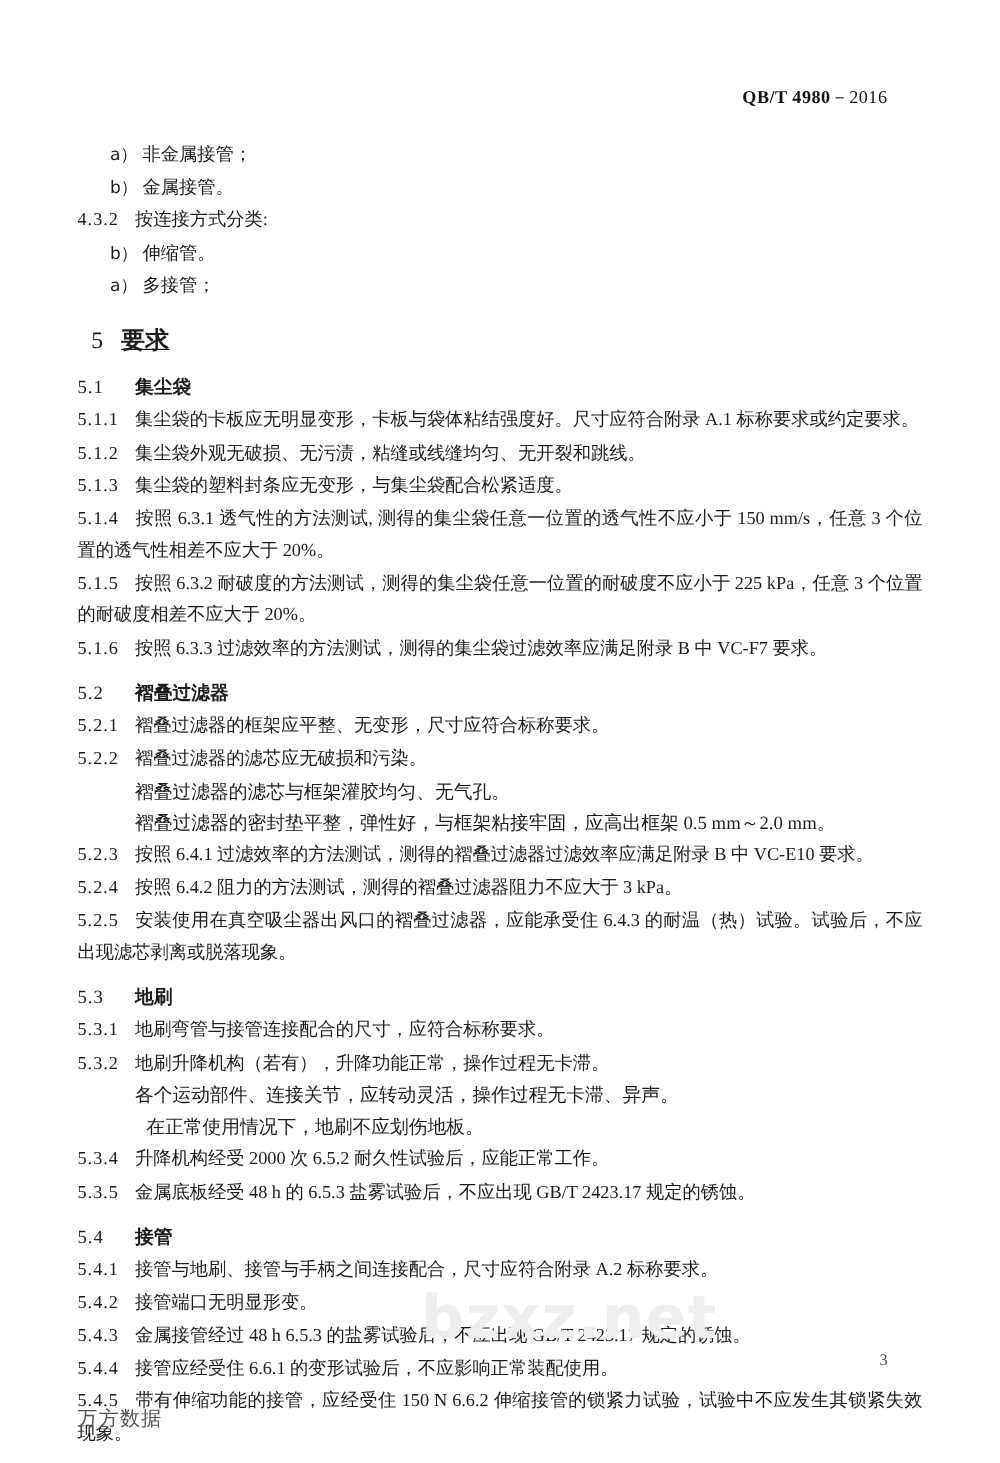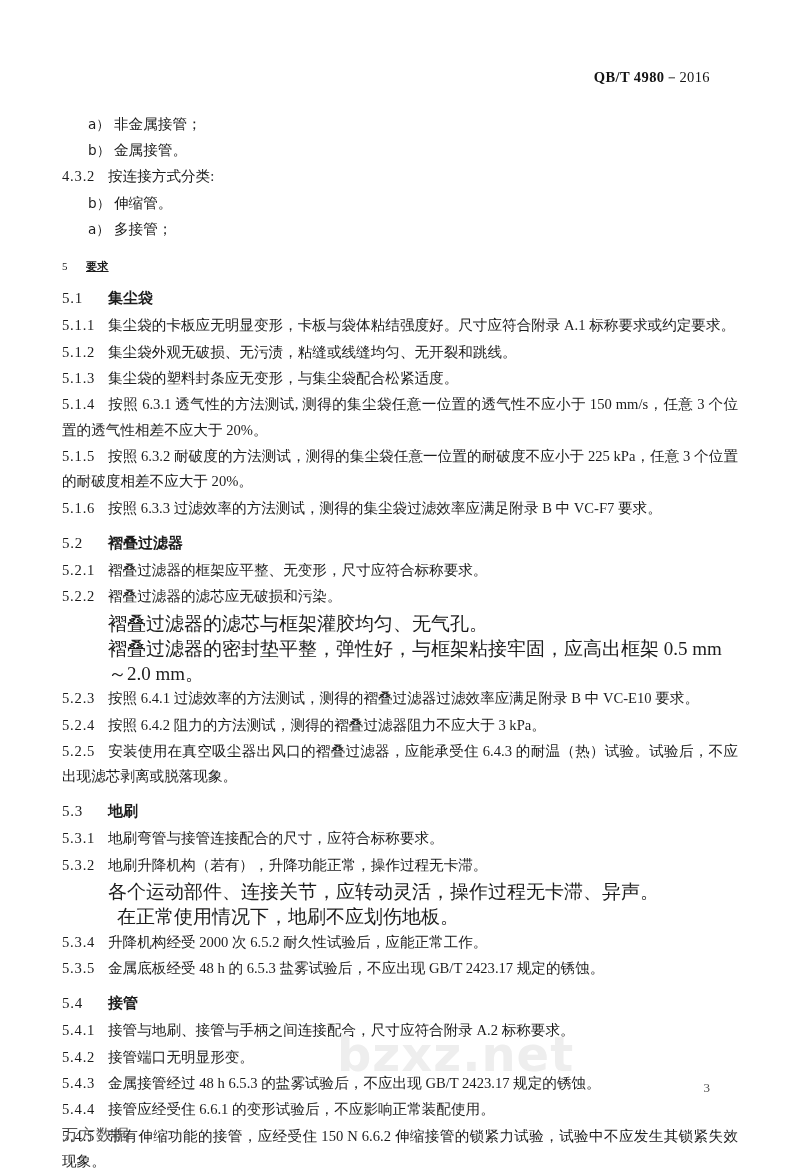--- a/index.html
+++ b/index.html
@@ -70,22 +70,22 @@
   .content {
     position: absolute;
     left: 62px;
     top: 112px;
     width: 676px;
   }
 
   
   .h-major {
     font-weight: bold;
-    font-size: 11px;
-    margin: 17px 0 15px 0;
+    font-size: 19px;
+    margin: 17px 0 15px 11px;
     letter-spacing: 0.3px;
     text-decoration: underline;
   }
   .h-major .num {
     display: inline-block;
     width: 24px;
     font-weight: normal;
   }
   .h-minor {
     font-weight: bold;
@@ -110,21 +110,21 @@
     display: inline-block;
     width: 26px;
     font-family: "DejaVu Sans", "Liberation Sans", sans-serif;
     font-size: 13.6px;
   }
 
   
   .cont {
     margin: 0;
     padding-left: 46px;
-    font-size: 19px;
+    font-size: 15px;
     line-height: 25.2px;
   }
   .cont.deeper {
     padding-left: 55px;
   }
 
   
   .p-hang {
     font-size: 14.6px;
     line-height: 25.2px;

